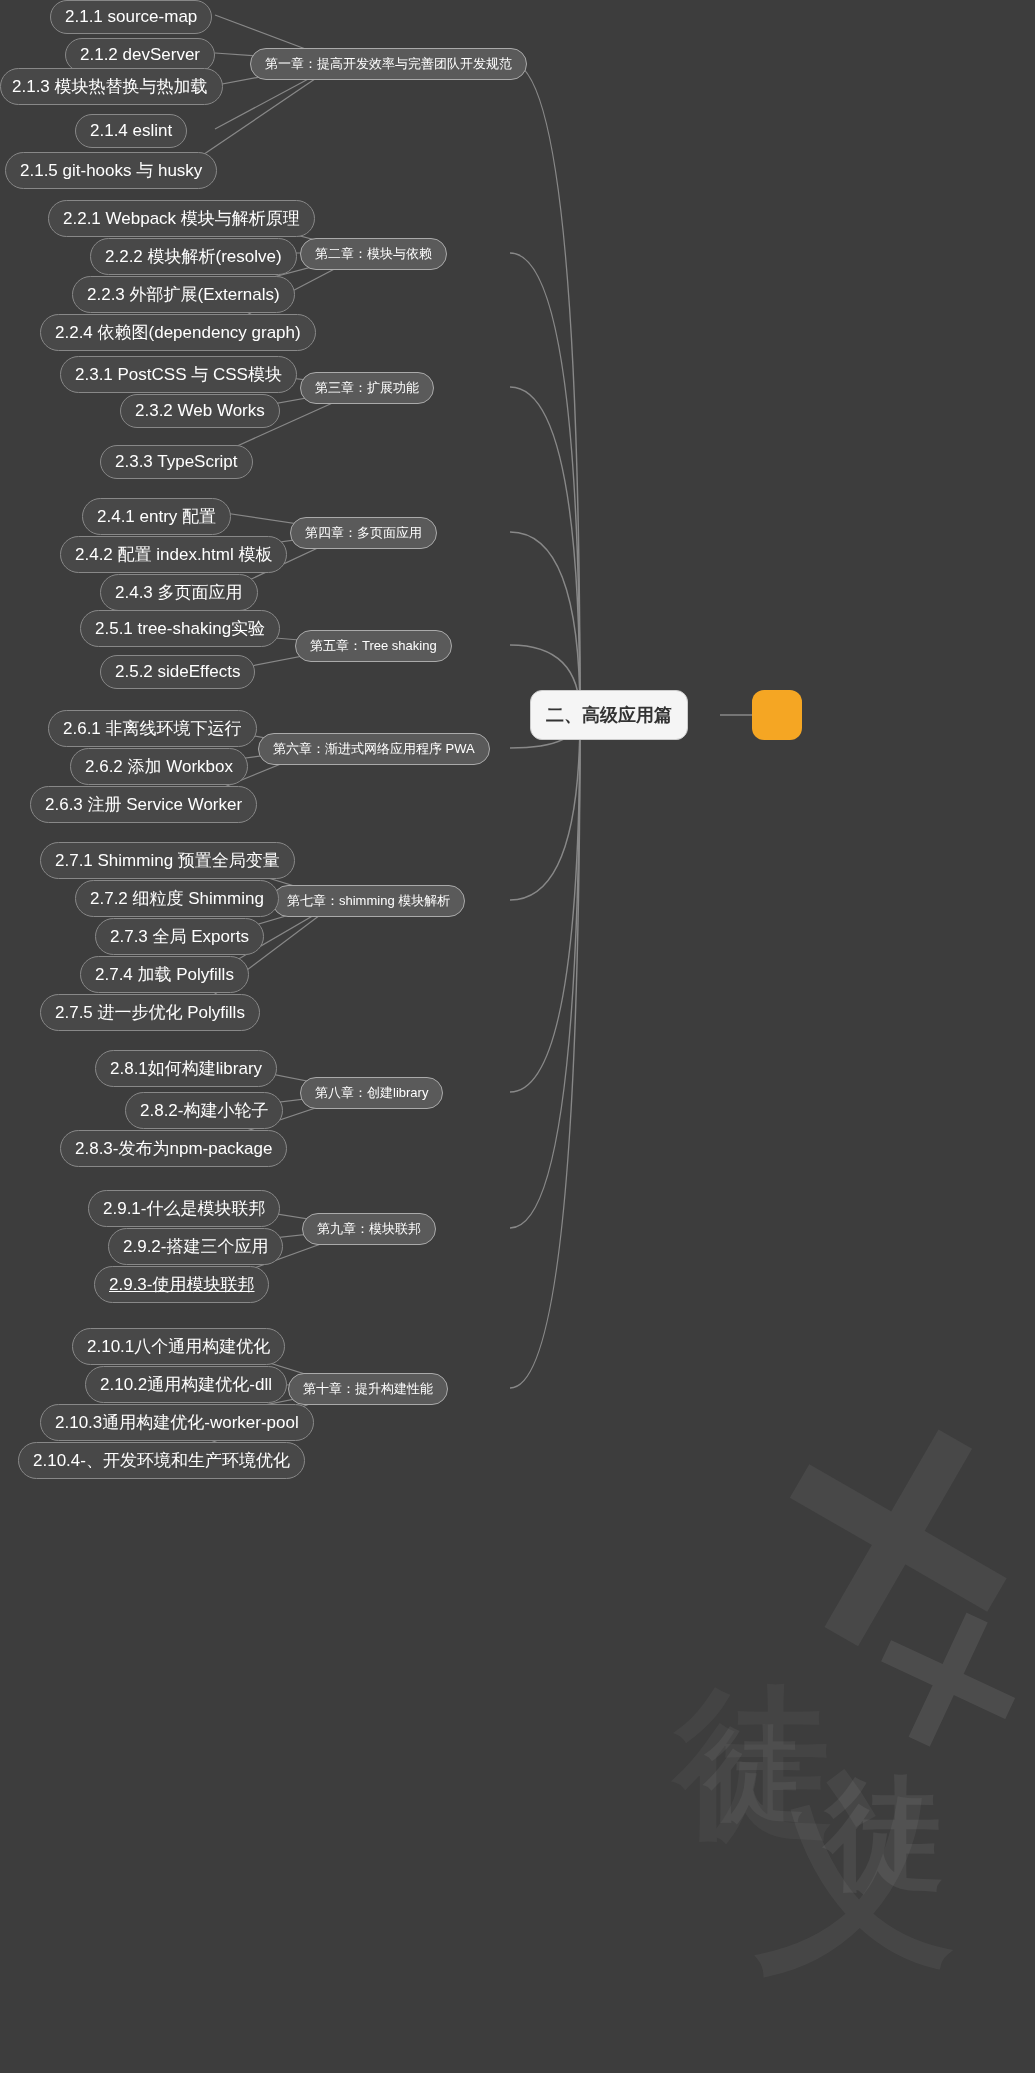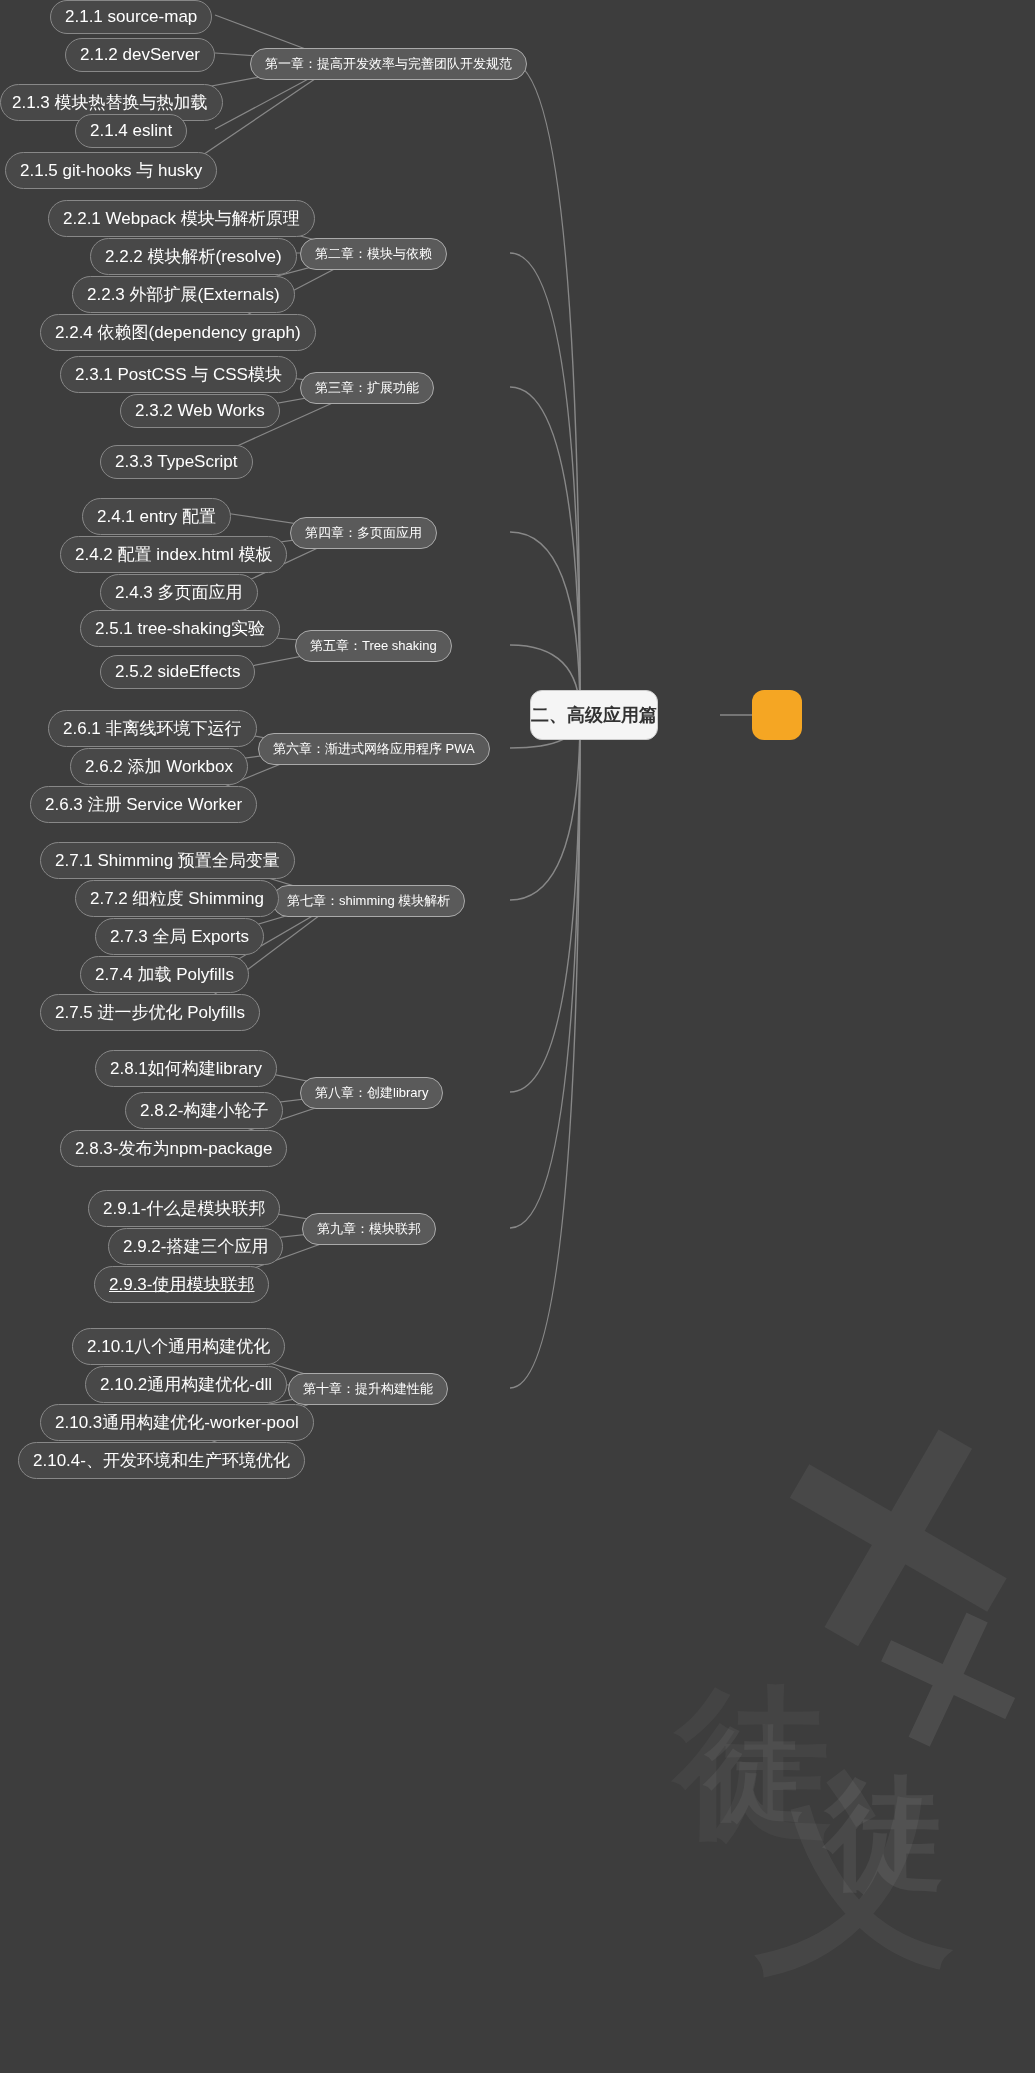--- a/index.html
+++ b/index.html
@@ -153,37 +153,37 @@
     <line x1="365" y1="1228" x2="228" y2="1243" stroke="#888" stroke-width="1.2"></line>
     <line x1="365" y1="1228" x2="218" y2="1281" stroke="#888" stroke-width="1.2"></line>
 
     <path d="M580 715 Q580 1388 510 1388" stroke="#888" stroke-width="1.5" fill="none"></path>
     <line x1="350" y1="1388" x2="205" y2="1343" stroke="#888" stroke-width="1.2"></line>
     <line x1="350" y1="1388" x2="208" y2="1381" stroke="#888" stroke-width="1.2"></line>
     <line x1="350" y1="1388" x2="195" y2="1419" stroke="#888" stroke-width="1.2"></line>
     <line x1="350" y1="1388" x2="175" y2="1457" stroke="#888" stroke-width="1.2"></line>
   </svg>
 
-  <div class="node node-main" style="left:530px; top:690px; width:128px; height:50px;">
+  <div class="node node-main" style="left:530px; top:690px; width:158px; height:50px;">
     <span>二、高级应用篇</span>
   </div>
 
   <div style="position:absolute; left:752px; top:690px; width:50px; height:50px; background:#f5a623; border-radius:12px; z-index:2;"></div>
 
   <div class="node node-chapter" style="left:250px; top:48px;">
     <span>第一章：提高开发效率与完善团队开发规范</span>
   </div>
 
   <div class="node node-section" style="left:50px; top:0px;">
     <span>2.1.1 source-map</span>
   </div>
   <div class="node node-section" style="left:65px; top:38px;justify-content:flex-end;">
     <span>2.1.2 devServer</span>
   </div>
-  <div class="node node-section" style="left:0px; top:84px;padding-left:11px;">
+  <div class="node node-section" style="left:0px; top:68px;padding-left:11px;">
     <span>2.1.3 模块热替换与热加载</span>
   </div>
   <div class="node node-section" style="left:75px; top:114px;">
     <span>2.1.4 eslint</span>
   </div>
   <div class="node node-section" style="left:5px; top:152px;">
     <span>2.1.5 git-hooks 与 husky</span>
   </div>
 
   <div class="node node-chapter" style="left:300px; top:238px;">

